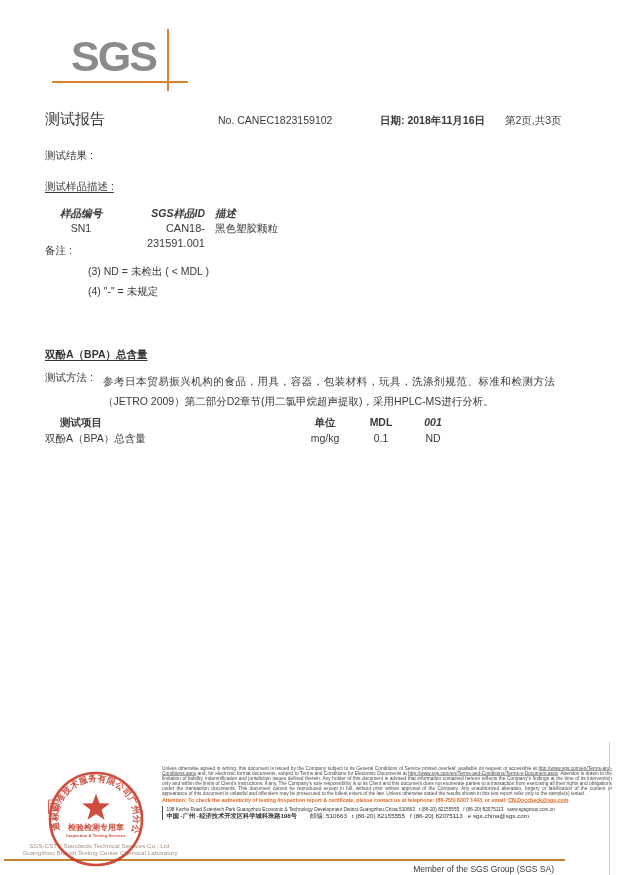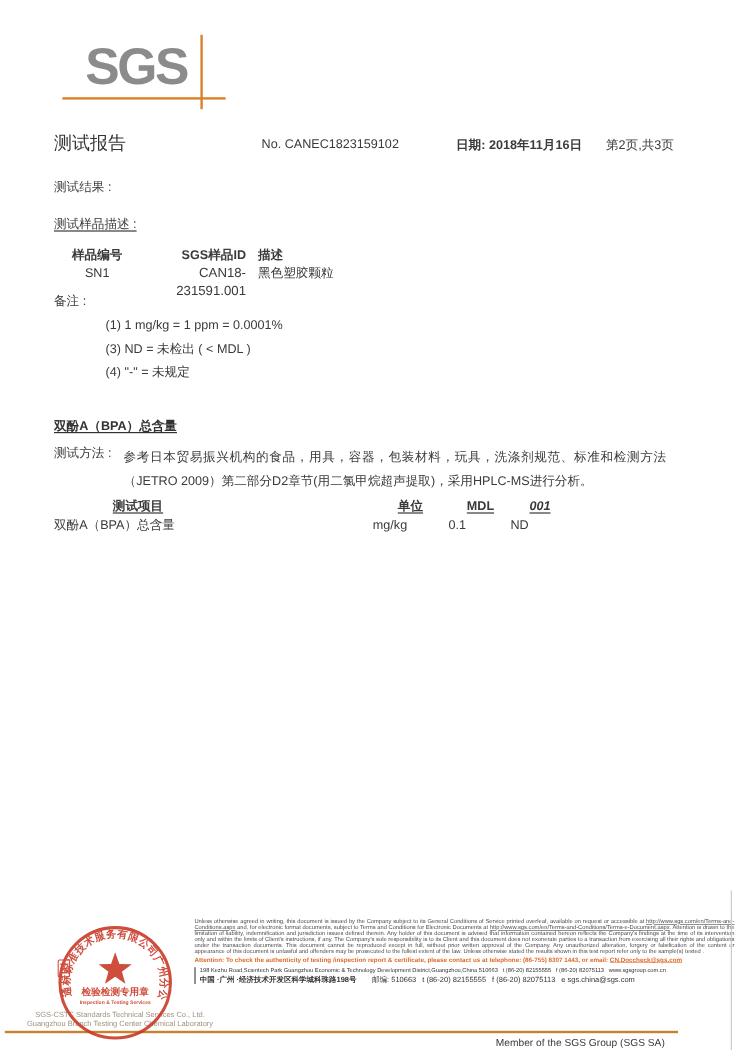--- a/index.html
+++ b/index.html
@@ -24,40 +24,40 @@
 
   .body-txt { font-size:10.5px; color:#3a3a3a; }
   .results-label { left:45px; top:149px; }
   .sample-desc-label { left:45px; top:180px; text-decoration:underline; text-underline-offset:2px; }
 
   .sample-table { left:45px; top:206px; }
   .st-row { display:flex; line-height:15px; }
   .st-c1 { width:72px; text-align:center; }
   .st-c2 { width:88px; text-align:right; }
   .st-c3 { padding-left:10px; text-align:left; }
-  .st-head { font-weight:bold; }
+  .st-head { font-weight:bold;font-style:italic; }
   .st-id { font-size:11px; }
 
   .remarks-label { left:45px; top:244px; }
   .remarks-list { left:88px; top:262px; line-height:19.5px; }
 
   .bpa-heading { left:45px; top:348px; font-weight:bold; text-decoration:underline;
                  text-underline-offset:2px; color:#333; }
   .method-label { left:45px; top:371px; }
   .method-text { left:103px; top:371px; width:452px; line-height:20px; text-align:justify; }
 
   .result-table { left:45px; top:414px; }
   .rt-row { display:flex; line-height:16px; }
   .rt-c1 { width:250px; text-align:left; }
   .rt-c1.rt-h { padding-left:15px; width:235px; }
   .rt-c2 { width:60px; text-align:center; }
   .rt-c3 { width:52px; text-align:center; }
   .rt-c4 { width:52px; text-align:center; }
   .rt-h { font-weight:bold; }
-  .rt-h > span { text-decoration:underline; text-underline-offset:2px;margin-left:34px; }
+  .rt-h > span { text-underline-offset:2px; }
   .rt-italic { font-style:italic; font-weight:bold; }
 
   
   .scale-half { transform:scale(0.5); transform-origin:0 0; width:200%; }
   .footer-right { left:162px; top:766px; width:450px; }
   .legal-p { font-size:9.6px; line-height:9.9px; text-align:justify; color:#4a4a4a; margin:0; }
   .legal-p a { color:#4a4a4a; text-decoration:underline; }
   .attention-p { margin:4px 0 0 0; font-size:10.5px; line-height:11.5px; font-weight:bold;
                  color:#e06a2a; }
   .attention-p a { color:#e06a2a; text-decoration:underline; }
@@ -101,21 +101,20 @@
     </div>
     <div class="st-row">
       <div class="st-c1">SN1</div>
       <div class="st-c2 st-id">CAN18-231591.001</div>
       <div class="st-c3">黑色塑胶颗粒</div>
     </div>
   </div>
 
   <div class="abs body-txt remarks-label">备注 :</div>
   <div class="abs body-txt remarks-list">
-    <div>(1) 1 mg/kg = 1 ppm = 0.0001%</div>
     <div>(3) ND = 未检出 ( &lt; MDL )</div>
     <div>(4) "-" = 未规定</div>
   </div>
 
   <div class="abs body-txt bpa-heading">双酚A（BPA）总含量</div>
   <div class="abs body-txt method-label">测试方法 :</div>
   <div class="abs body-txt method-text">参考日本贸易振兴机构的食品，用具，容器，包装材料，玩具，洗涤剂规范、标准和检测方法（JETRO 2009）第二部分D2章节(用二氯甲烷超声提取)，采用HPLC-MS进行分析。</div>
 
   <div class="abs body-txt result-table">
     <div class="rt-row">

